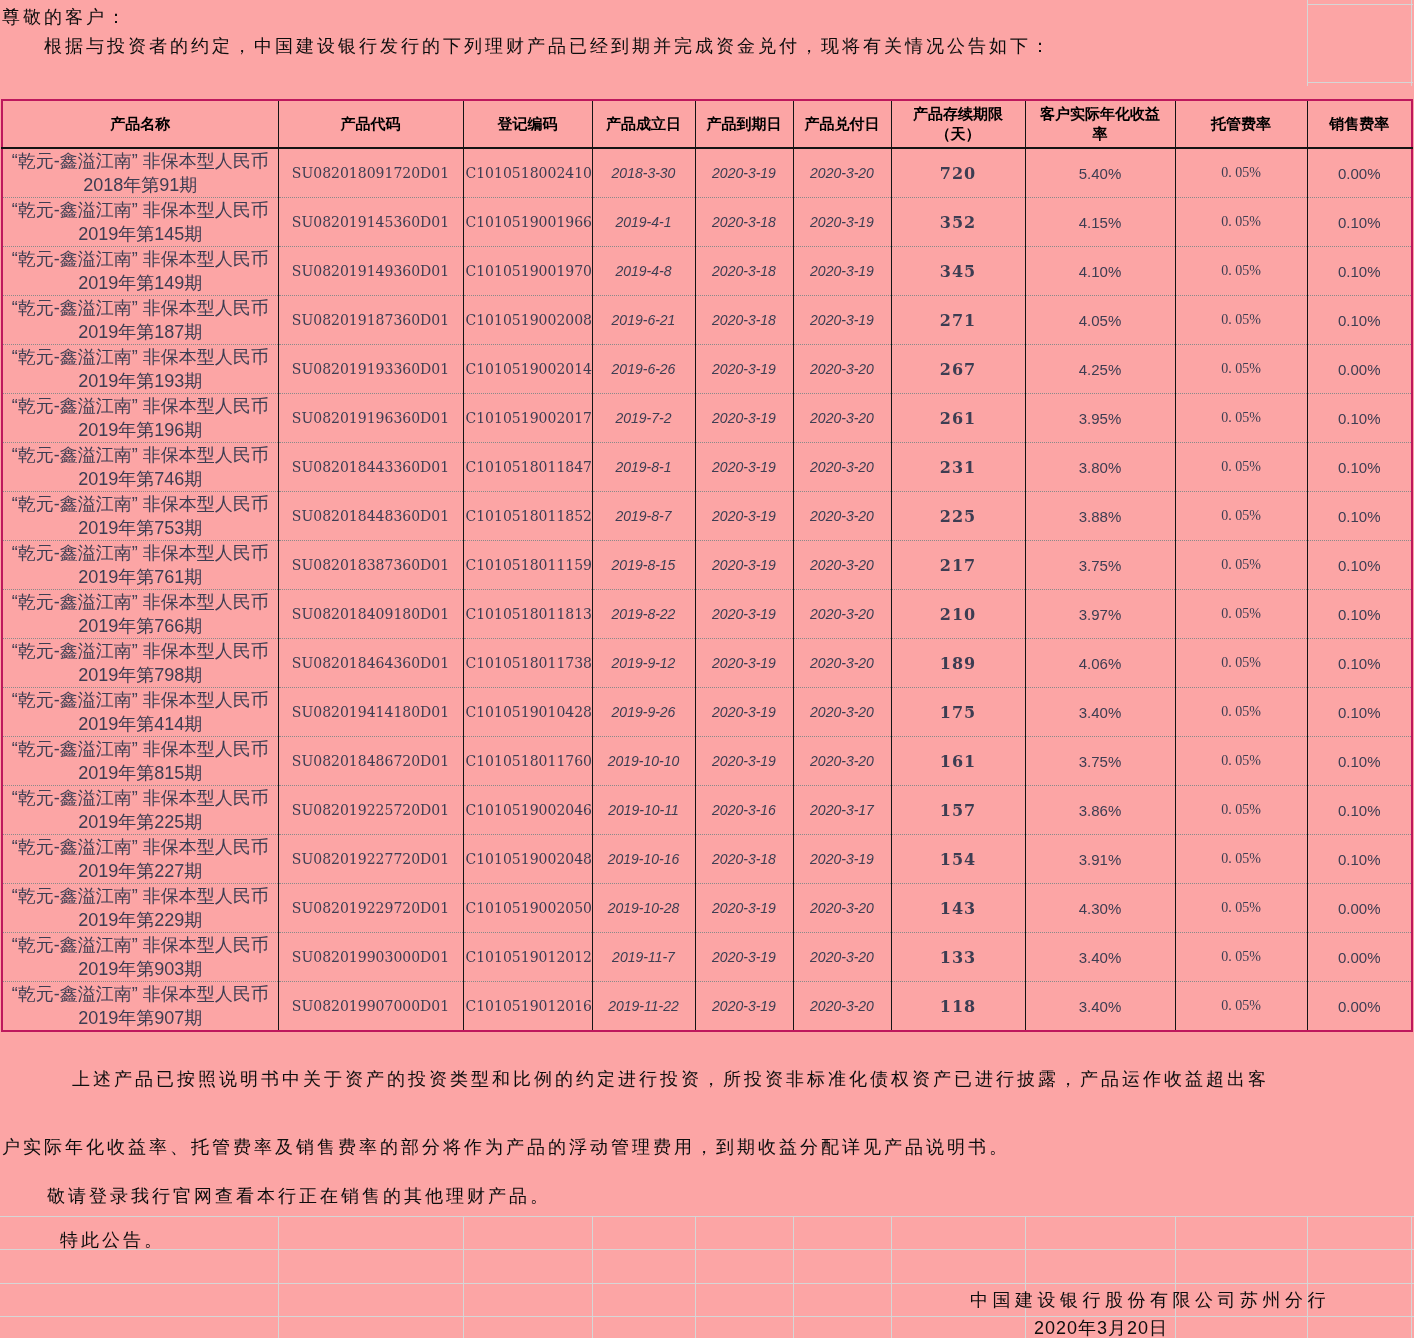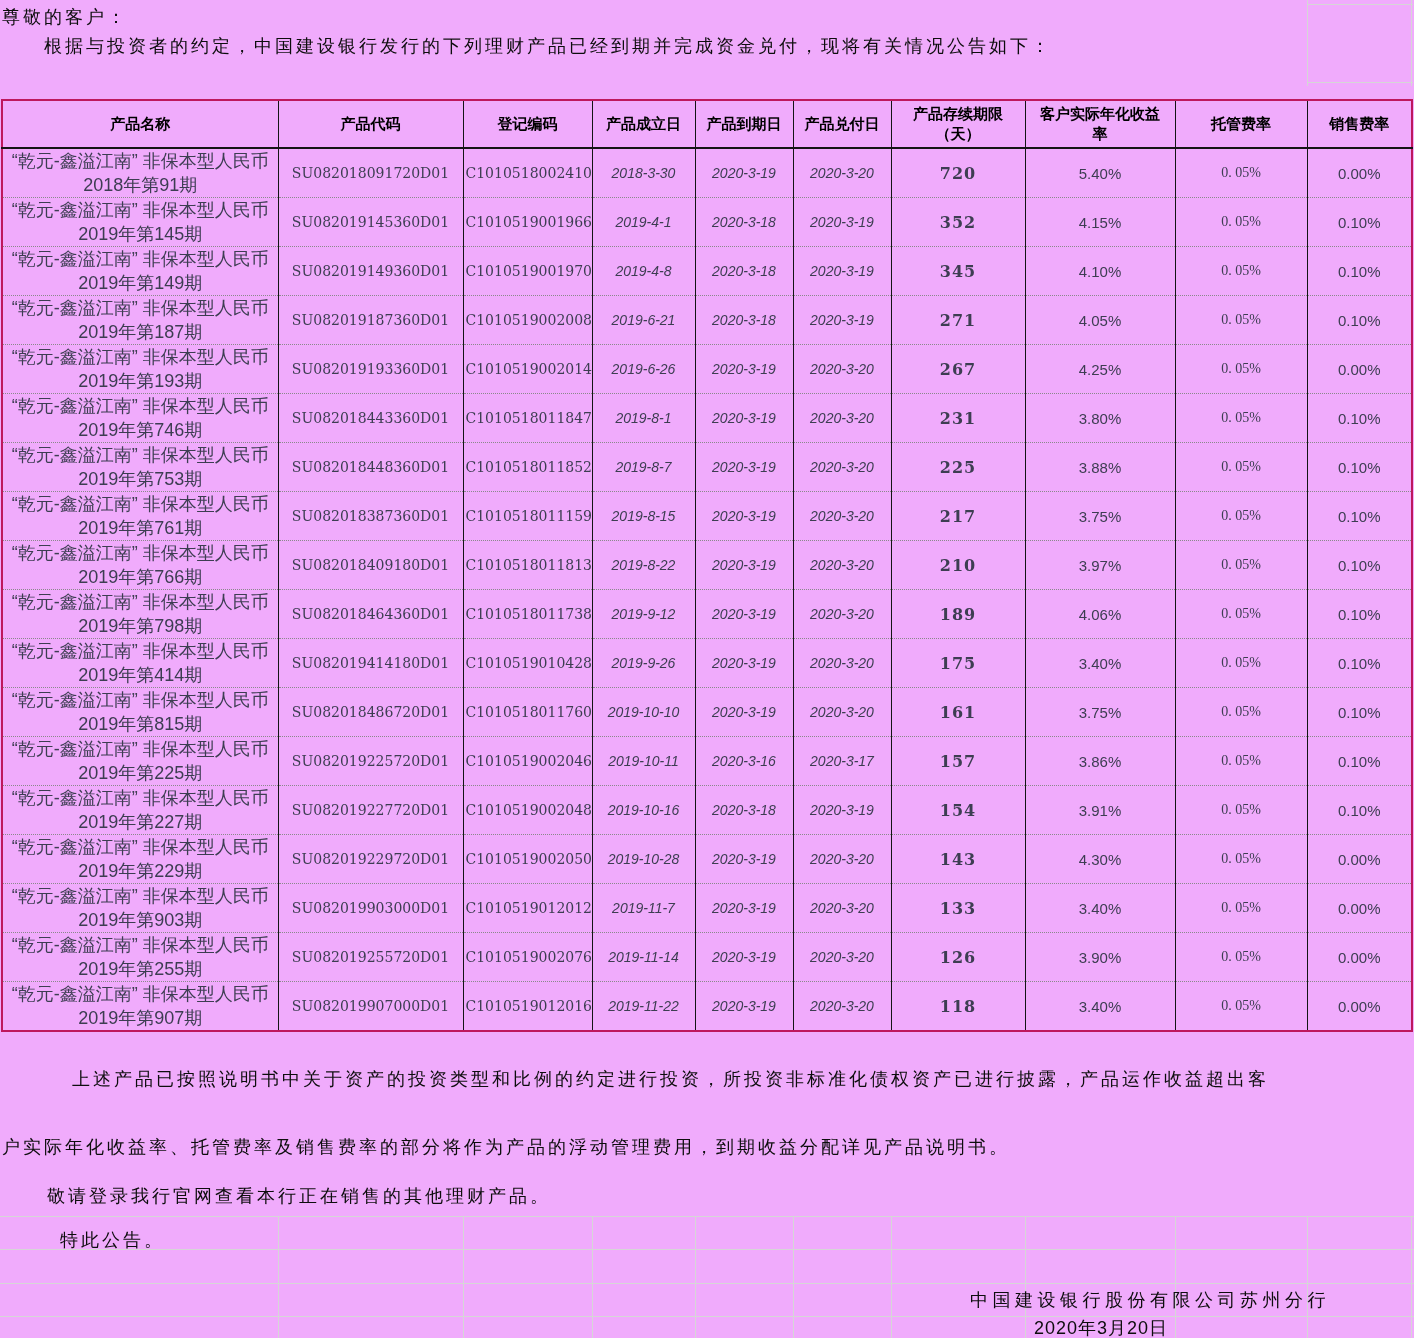--- a/index.html
+++ b/index.html
@@ -1,16 +1,16 @@
 <!DOCTYPE html>
 <html><head>
 <meta charset="utf-8">
 <style>
   html,body{margin:0;padding:0;background:#ffffff;}
-  .page{position:relative;width:1414px;height:1338px;background:#f0abfc;overflow:hidden;
+  .page{position:relative;width:1414px;height:1338px;background:#fca5a5;overflow:hidden;
         font-family:"Liberation Sans","DejaVu Sans",sans-serif;color:#111;}
   .txt{position:absolute;font-size:18px;letter-spacing:3px;white-space:nowrap;color:#0d0d0d;}
 
   
   .gl{position:absolute;background:#d6d6d6;}
   .gl.h{height:1px;}
   .gl.v{width:1px;}
 
   
   table.products{position:absolute;left:1px;top:99px;width:1410px;table-layout:fixed;
@@ -147,20 +147,32 @@
       <td class="c-reg">C1010519002014</td>
       <td class="c-date">2019-6-26</td>
       <td class="c-date">2020-3-19</td>
       <td class="c-date">2020-3-20</td>
       <td class="c-days">267</td>
       <td class="c-yield">4.25%</td>
       <td class="c-fee">0. 05%</td>
       <td class="c-sales">0.00%</td>
     </tr>
         <tr>
+      <td class="c-name">“乾元-鑫溢江南” 非保本型人民币2019年第196期</td>
+      <td class="c-code">SU082019196360D01</td>
+      <td class="c-reg">C1010519002017</td>
+      <td class="c-date">2019-7-2</td>
+      <td class="c-date">2020-3-19</td>
+      <td class="c-date">2020-3-20</td>
+      <td class="c-days">261</td>
+      <td class="c-yield">3.95%</td>
+      <td class="c-fee">0. 05%</td>
+      <td class="c-sales">0.10%</td>
+    </tr>
+        <tr>
       <td class="c-name">“乾元-鑫溢江南” 非保本型人民币2019年第746期</td>
       <td class="c-code">SU082018443360D01</td>
       <td class="c-reg">C1010518011847</td>
       <td class="c-date">2019-8-1</td>
       <td class="c-date">2020-3-19</td>
       <td class="c-date">2020-3-20</td>
       <td class="c-days">231</td>
       <td class="c-yield">3.80%</td>
       <td class="c-fee">0. 05%</td>
       <td class="c-sales">0.10%</td>
@@ -279,32 +291,20 @@
       <td class="c-reg">C1010519012012</td>
       <td class="c-date">2019-11-7</td>
       <td class="c-date">2020-3-19</td>
       <td class="c-date">2020-3-20</td>
       <td class="c-days">133</td>
       <td class="c-yield">3.40%</td>
       <td class="c-fee">0. 05%</td>
       <td class="c-sales">0.00%</td>
     </tr>
         <tr>
-      <td class="c-name">“乾元-鑫溢江南” 非保本型人民币2019年第255期</td>
-      <td class="c-code">SU082019255720D01</td>
-      <td class="c-reg">C1010519002076</td>
-      <td class="c-date">2019-11-14</td>
-      <td class="c-date">2020-3-19</td>
-      <td class="c-date">2020-3-20</td>
-      <td class="c-days">126</td>
-      <td class="c-yield">3.90%</td>
-      <td class="c-fee">0. 05%</td>
-      <td class="c-sales">0.00%</td>
-    </tr>
-        <tr>
       <td class="c-name">“乾元-鑫溢江南” 非保本型人民币2019年第907期</td>
       <td class="c-code">SU082019907000D01</td>
       <td class="c-reg">C1010519012016</td>
       <td class="c-date">2019-11-22</td>
       <td class="c-date">2020-3-19</td>
       <td class="c-date">2020-3-20</td>
       <td class="c-days">118</td>
       <td class="c-yield">3.40%</td>
       <td class="c-fee">0. 05%</td>
       <td class="c-sales">0.00%</td>

